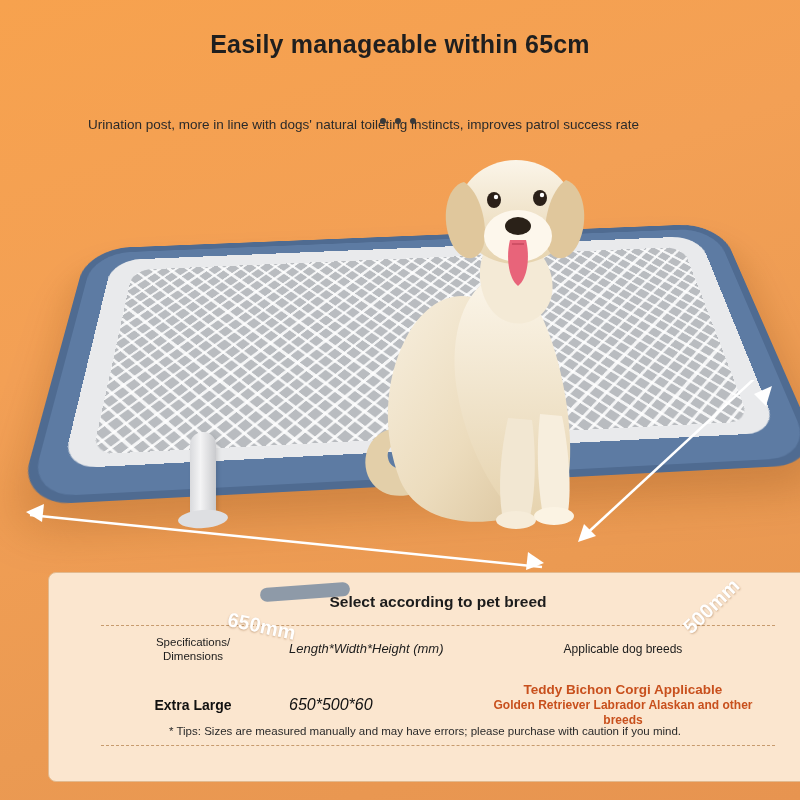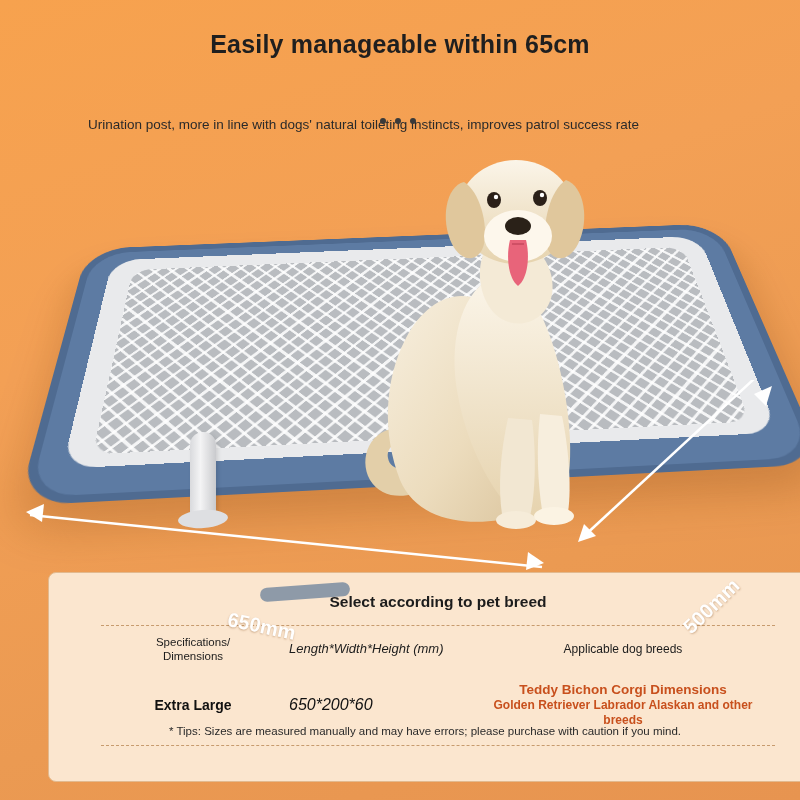--- a/index.html
+++ b/index.html
@@ -342,23 +342,23 @@
 
     <table class="spec-table">
       <tbody>
           <tr>
         <td class="col-a hdr">Specifications/<br>Dimensions</td>
         <td class="col-b hdr hdr-b">Length*Width*Height (mm)</td>
         <td class="col-c hdr hdr-c">Applicable dog breeds</td>
       </tr>
       <tr>
         <td class="col-a val-a">Extra Large</td>
-        <td class="col-b val-b">650*200*60</td>
+        <td class="col-b val-b">650*500*60</td>
         <td class="col-c">
-          <div class="breeds-1">Teddy Bichon Corgi Dimensions</div>
+          <div class="breeds-1">Teddy Bichon Corgi Applicable</div>
           <div class="breeds-2">Golden Retriever Labrador Alaskan and other breeds</div>
         </td>
       </tr>
     </tbody>
       </table>
 
     <div class="dash-line" style="margin-top:8px;"></div>
     <div class="tips">* Tips: Sizes are measured manually and may have errors; please purchase with caution if you mind.</div>
   </div>
 

